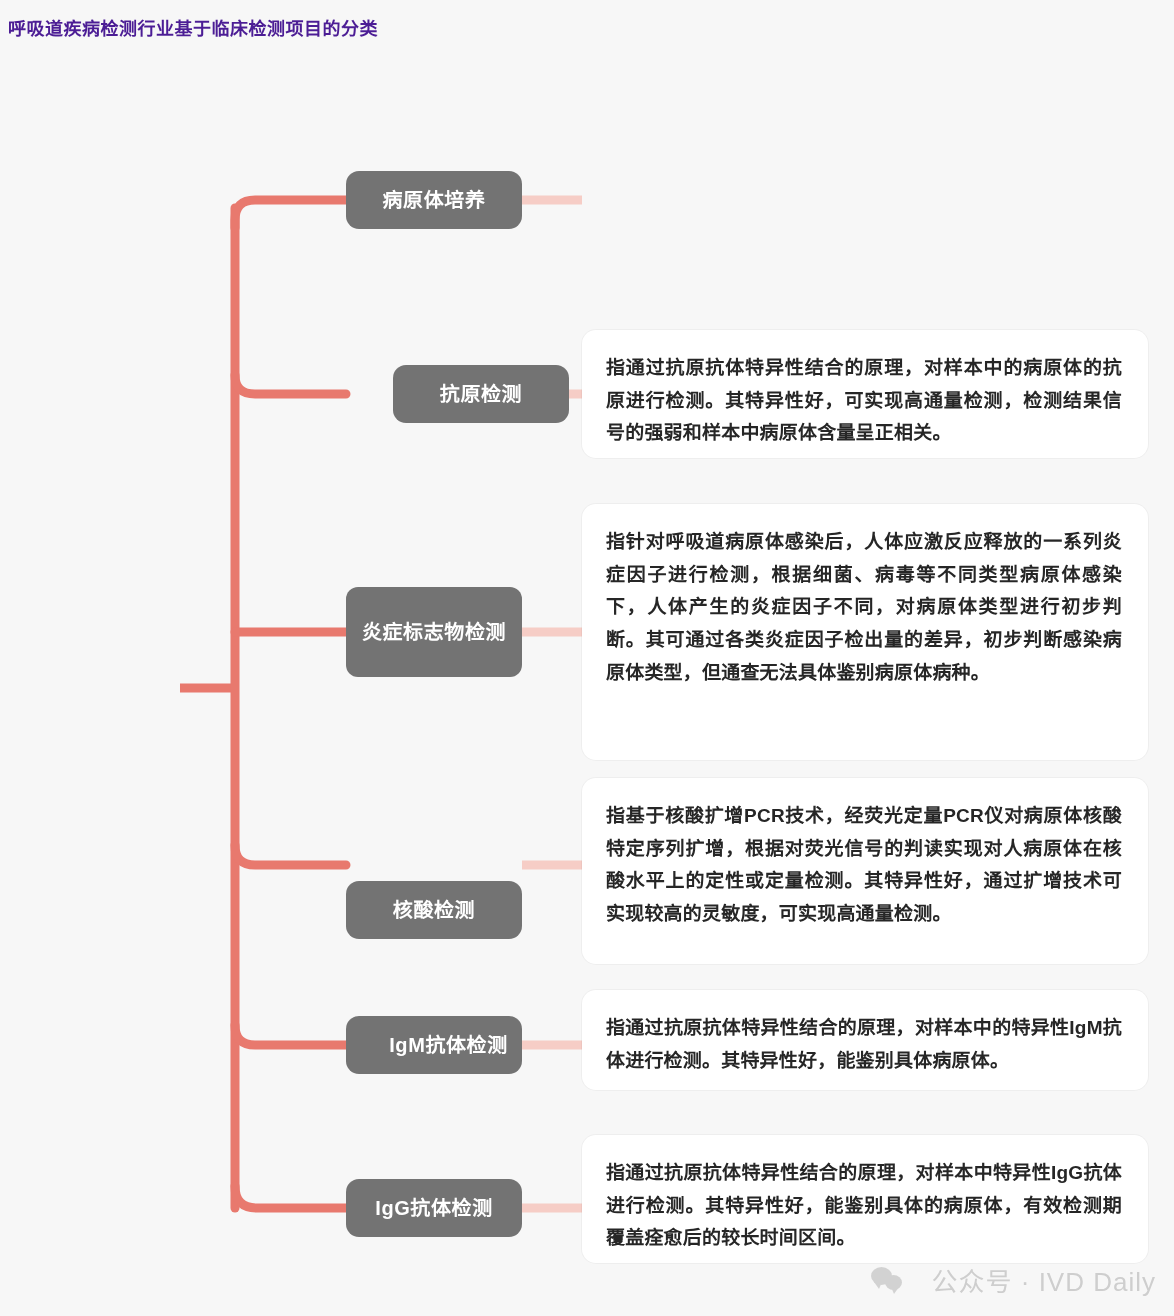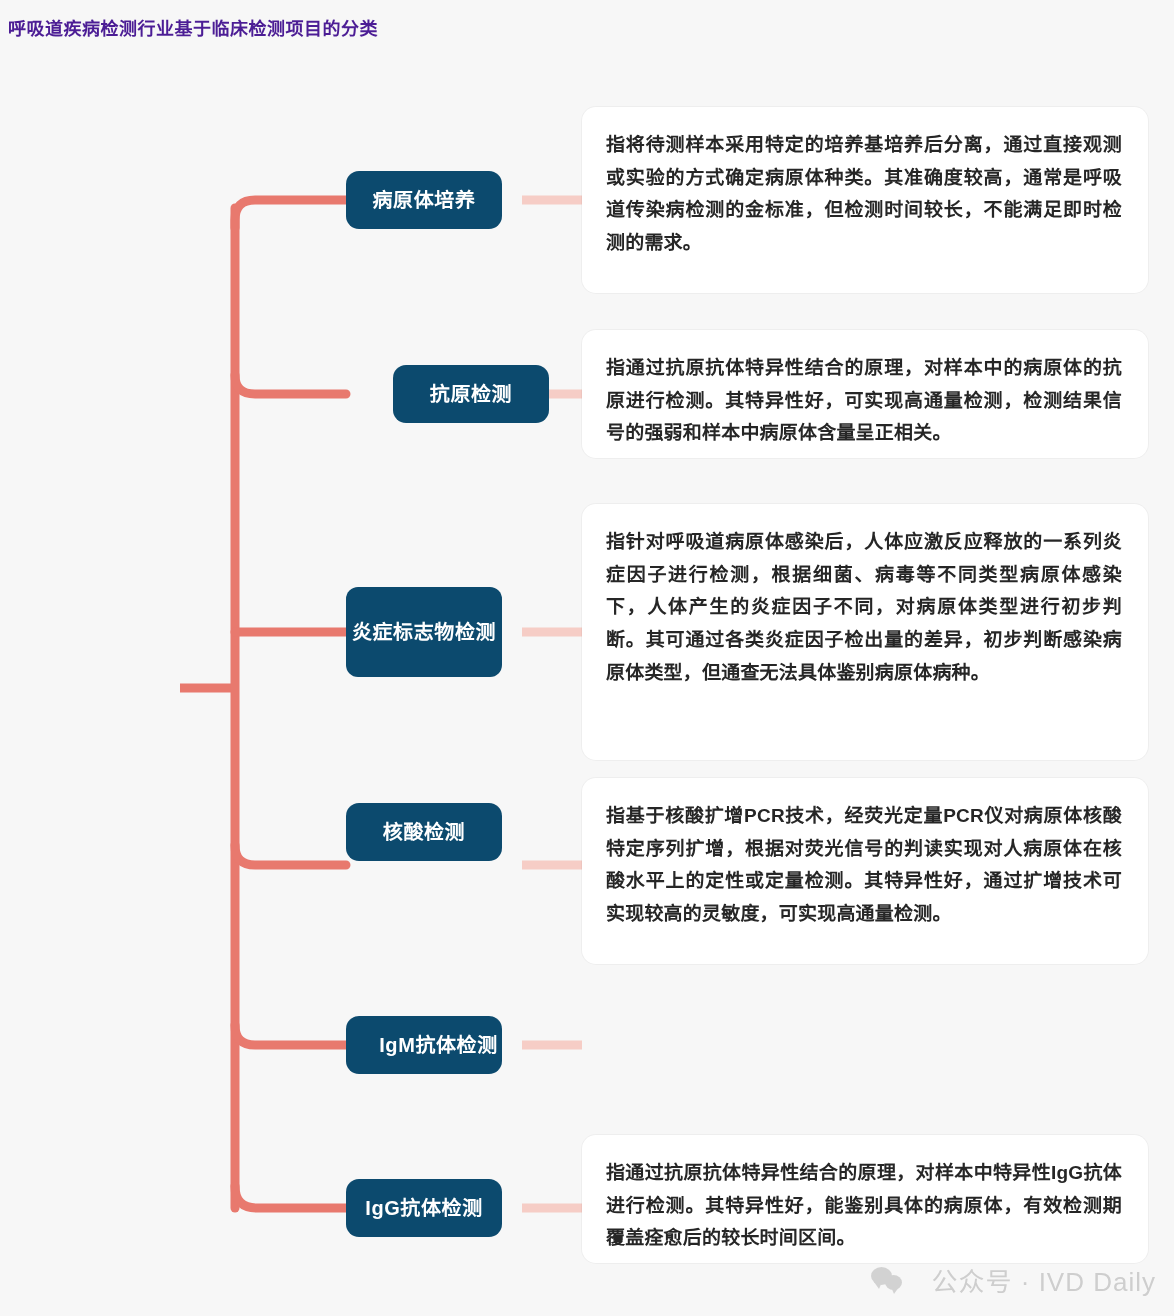--- a/index.html
+++ b/index.html
@@ -71,23 +71,23 @@
     color: #111111;
     line-height: 1.32;
     letter-spacing: 0.5px;
     white-space: pre-line;
   }
 
   
   .branch {
     position: absolute;
     left: 346px;
-    width: 156px;
+    width: 176px;
     box-sizing: border-box;
-    background: #0c4a6e;
+    background: #737373;
     border-radius: 13px;
     display: flex;
     align-items: center;
     justify-content: center;
     text-align: center;
     z-index: 3;
   }
   .branch .branch-label {
     font-size: 20px;
     font-weight: bold;
@@ -210,41 +210,41 @@
 
   <div class="branch" style="top:111px;height:58px;">
     <span class="branch-label">病原体培养</span>
   </div>
   <div class="branch" style="top:305px;height:58px;margin-left:47px;">
     <span class="branch-label">抗原检测</span>
   </div>
   <div class="branch" style="top:527px;height:90px;border-radius:12px;">
     <span class="branch-label">炎症标志物检测</span>
   </div>
-  <div class="branch" style="top:743px;height:58px;">
+  <div class="branch" style="top:821px;height:58px;">
     <span class="branch-label">核酸检测</span>
   </div>
   <div class="branch" style="top:956px;height:58px;padding-left:29px;">
     <span class="branch-label">IgM抗体检测</span>
   </div>
   <div class="branch" style="top:1119px;height:58px;">
     <span class="branch-label">IgG抗体检测</span>
   </div>
 
-  <div class="desc-card" style="top:47px;height:186px;">
-    <div class="desc-text">指将待测样本采用特定的培养基培养后分离，通过直接观测或实验的方式确定病原体种类。其准确度较高，通常是呼吸道传染病检测的金标准，但检测时间较长，不能满足即时检测的需求。</div>
-  </div>
   <div class="desc-card" style="top:270px;height:128px;">
     <div class="desc-text">指通过抗原抗体特异性结合的原理，对样本中的病原体的抗原进行检测。其特异性好，可实现高通量检测，检测结果信号的强弱和样本中病原体含量呈正相关。</div>
   </div>
   <div class="desc-card" style="top:444px;height:256px;">
     <div class="desc-text">指针对呼吸道病原体感染后，人体应激反应释放的一系列炎症因子进行检测，根据细菌、病毒等不同类型病原体感染下，人体产生的炎症因子不同，对病原体类型进行初步判断。其可通过各类炎症因子检出量的差异，初步判断感染病原体类型，但通查无法具体鉴别病原体病种。</div>
   </div>
   <div class="desc-card" style="top:718px;height:186px;">
     <div class="desc-text">指基于核酸扩增PCR技术，经荧光定量PCR仪对病原体核酸特定序列扩增，根据对荧光信号的判读实现对人病原体在核酸水平上的定性或定量检测。其特异性好，通过扩增技术可实现较高的灵敏度，可实现高通量检测。</div>
+  </div>
+  <div class="desc-card" style="top:930px;height:100px;">
+    <div class="desc-text">指通过抗原抗体特异性结合的原理，对样本中的特异性IgM抗体进行检测。其特异性好，能鉴别具体病原体。</div>
   </div>
   <div class="desc-card" style="top:1075px;height:128px;">
     <div class="desc-text">指通过抗原抗体特异性结合的原理，对样本中特异性IgG抗体进行检测。其特异性好，能鉴别具体的病原体，有效检测期覆盖痊愈后的较长时间区间。</div>
   </div>
 
 </div>
 
 <div id="watermark">
   <span class="wm-icon">
     <span class="bubble-a"></span>

